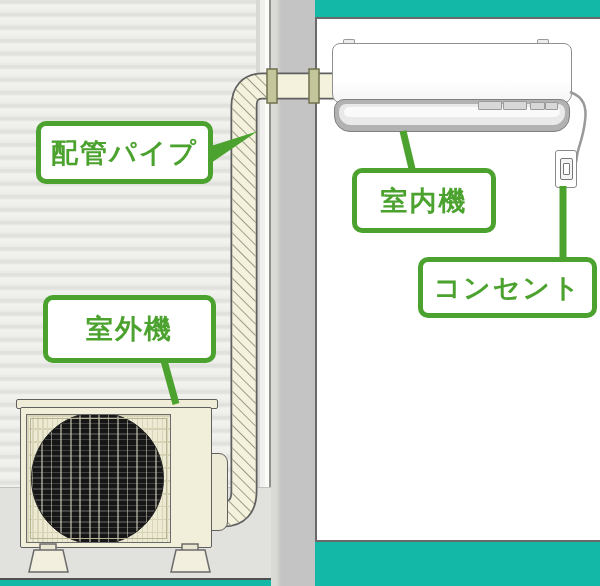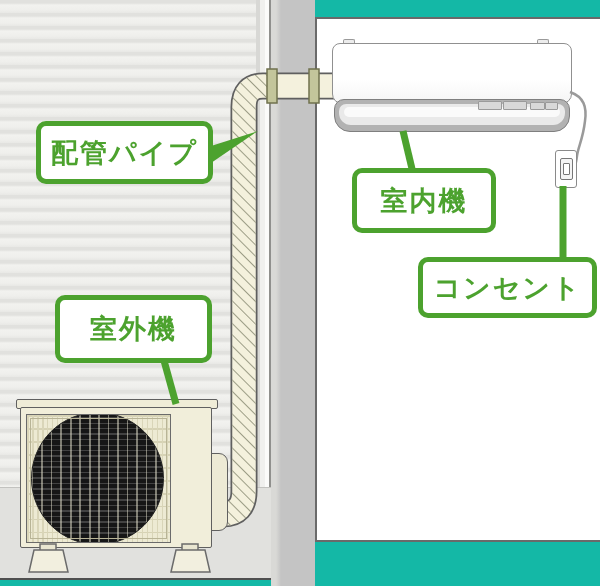--- a/index.html
+++ b/index.html
@@ -149,17 +149,17 @@
 
   <div class="label-box" style="left:36px;top:121px;width:177px;height:63px">
     <span>配管パイプ</span>
   </div>
   <div class="label-box" style="left:352px;top:168px;width:144px;height:65px">
     <span>室内機</span>
   </div>
   <div class="label-box" style="left:418px;top:257px;width:179px;height:61px">
     <span>コンセント</span>
   </div>
-  <div class="label-box" style="left:55px;top:295px;width:157px;height:68px">
+  <div class="label-box" style="left:43px;top:295px;width:173px;height:68px">
     <span>室外機</span>
   </div>
 
 </div>
 
 </body></html>

